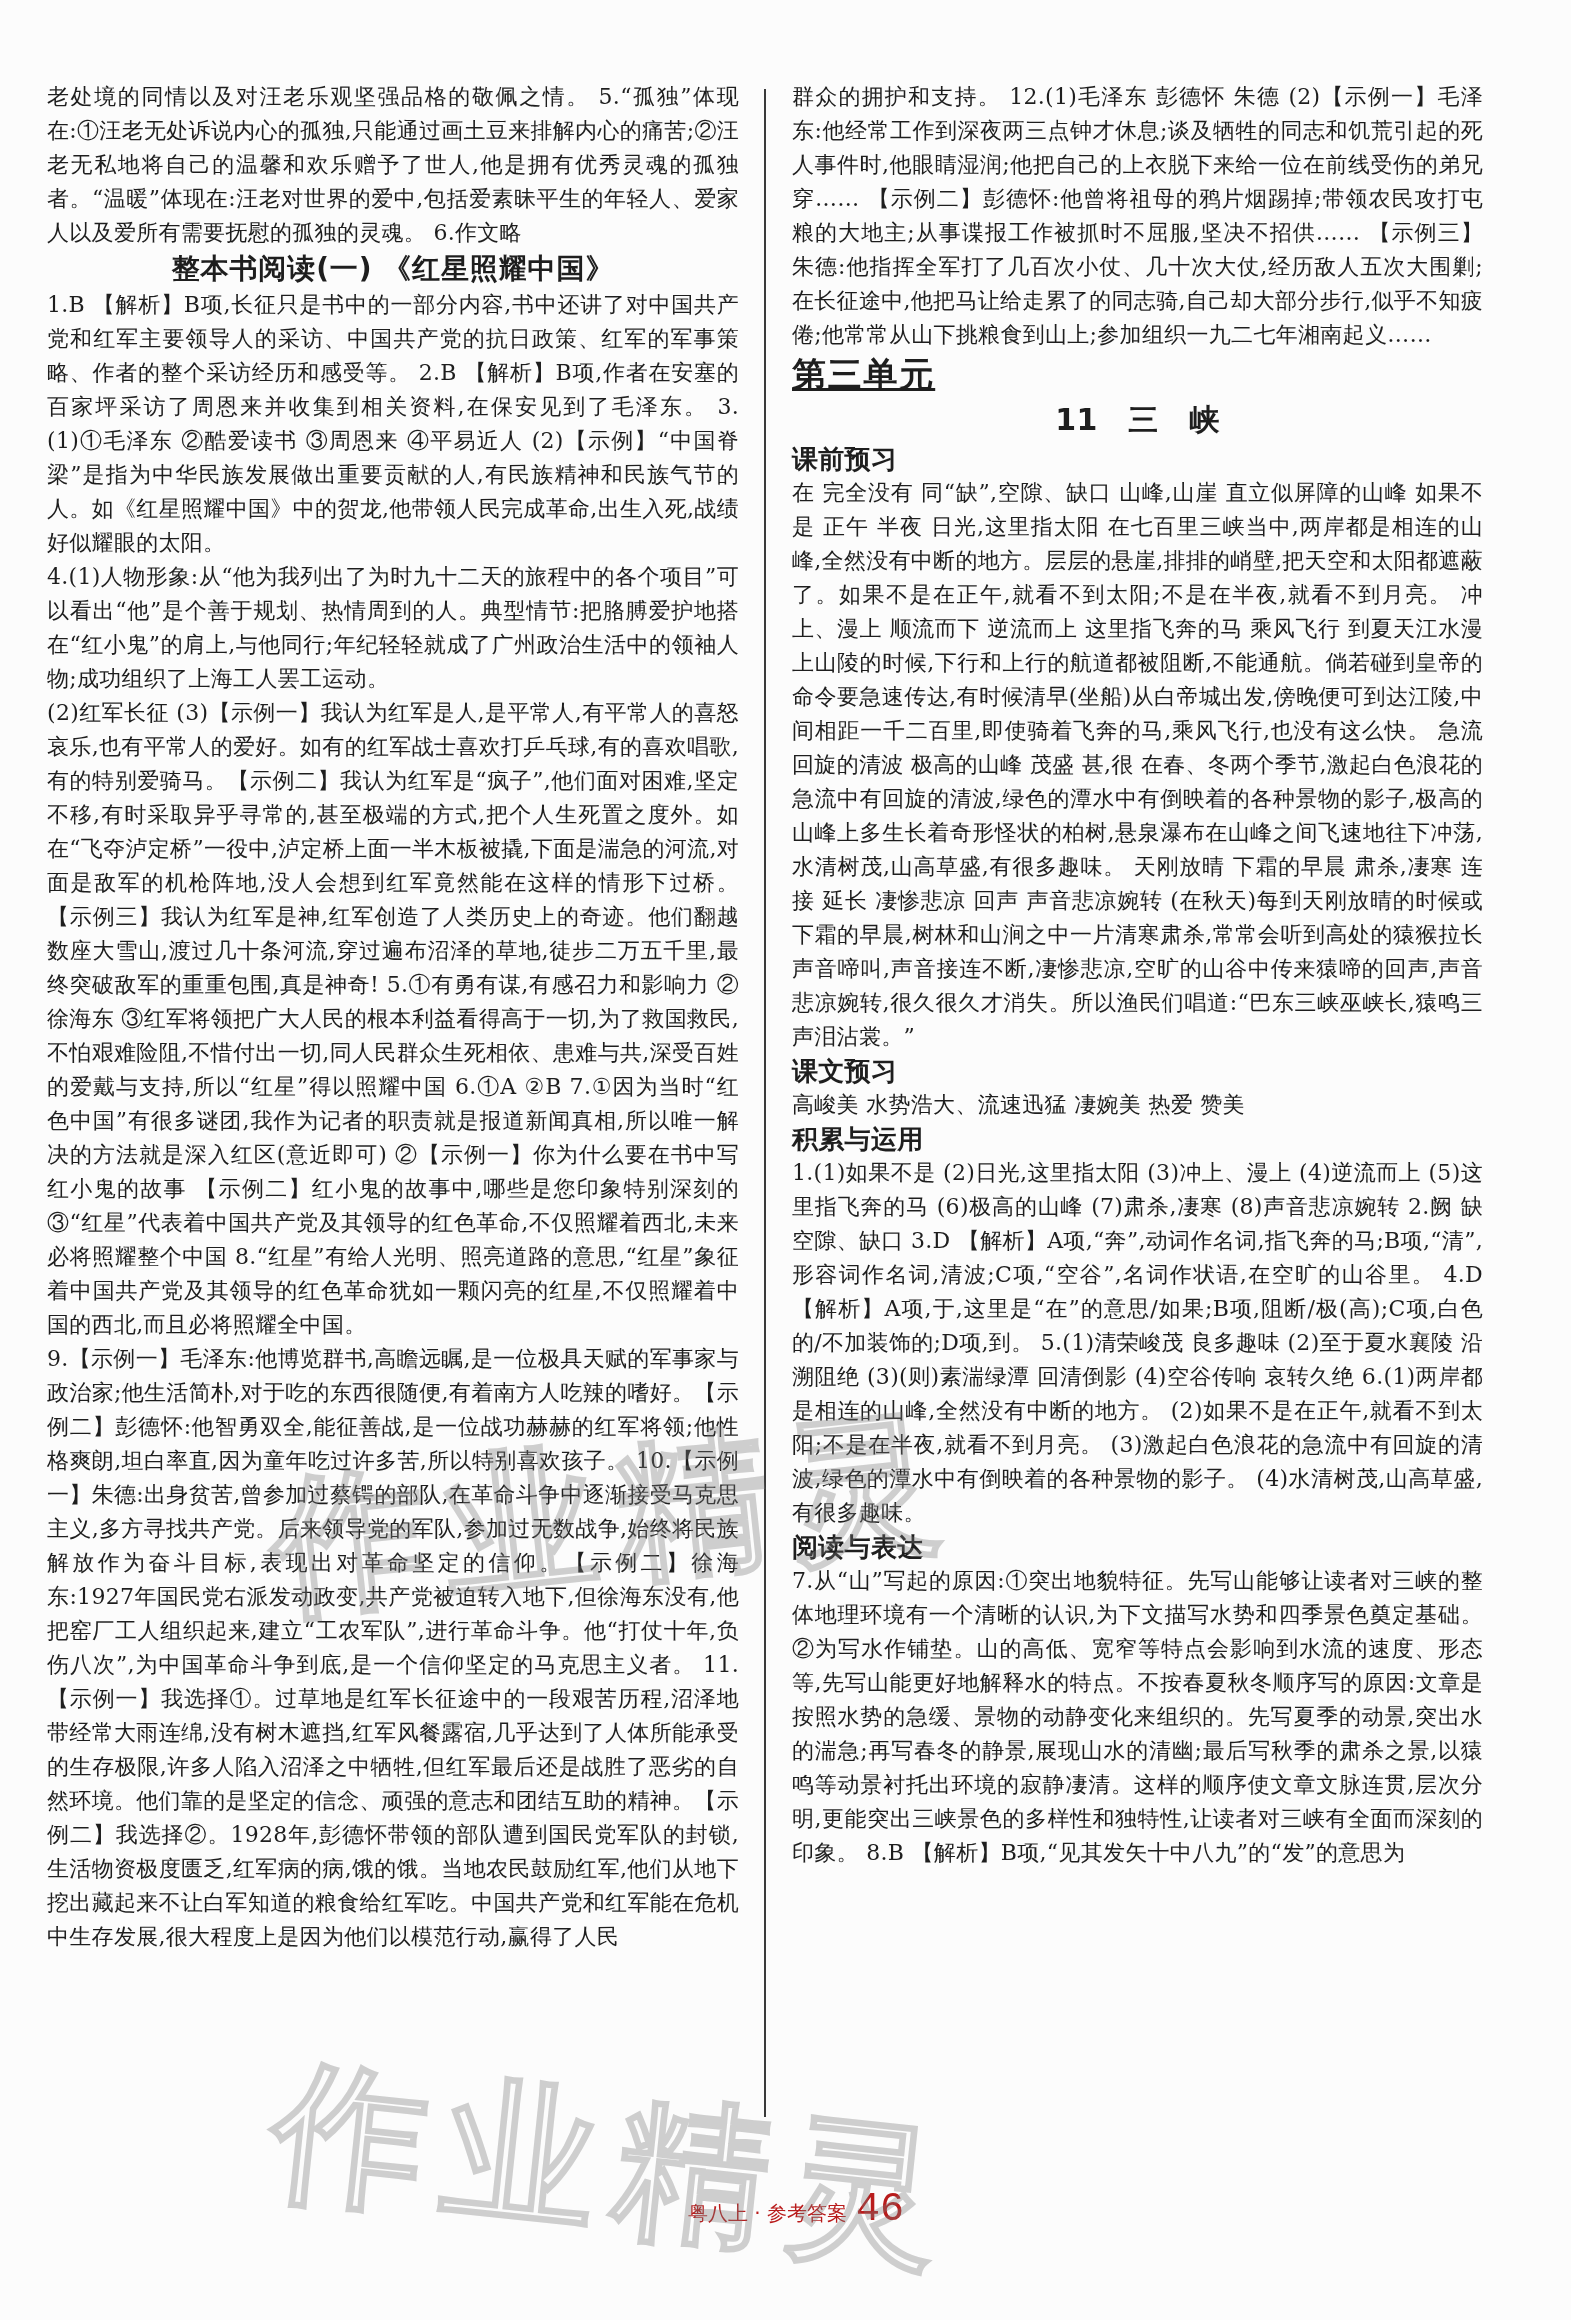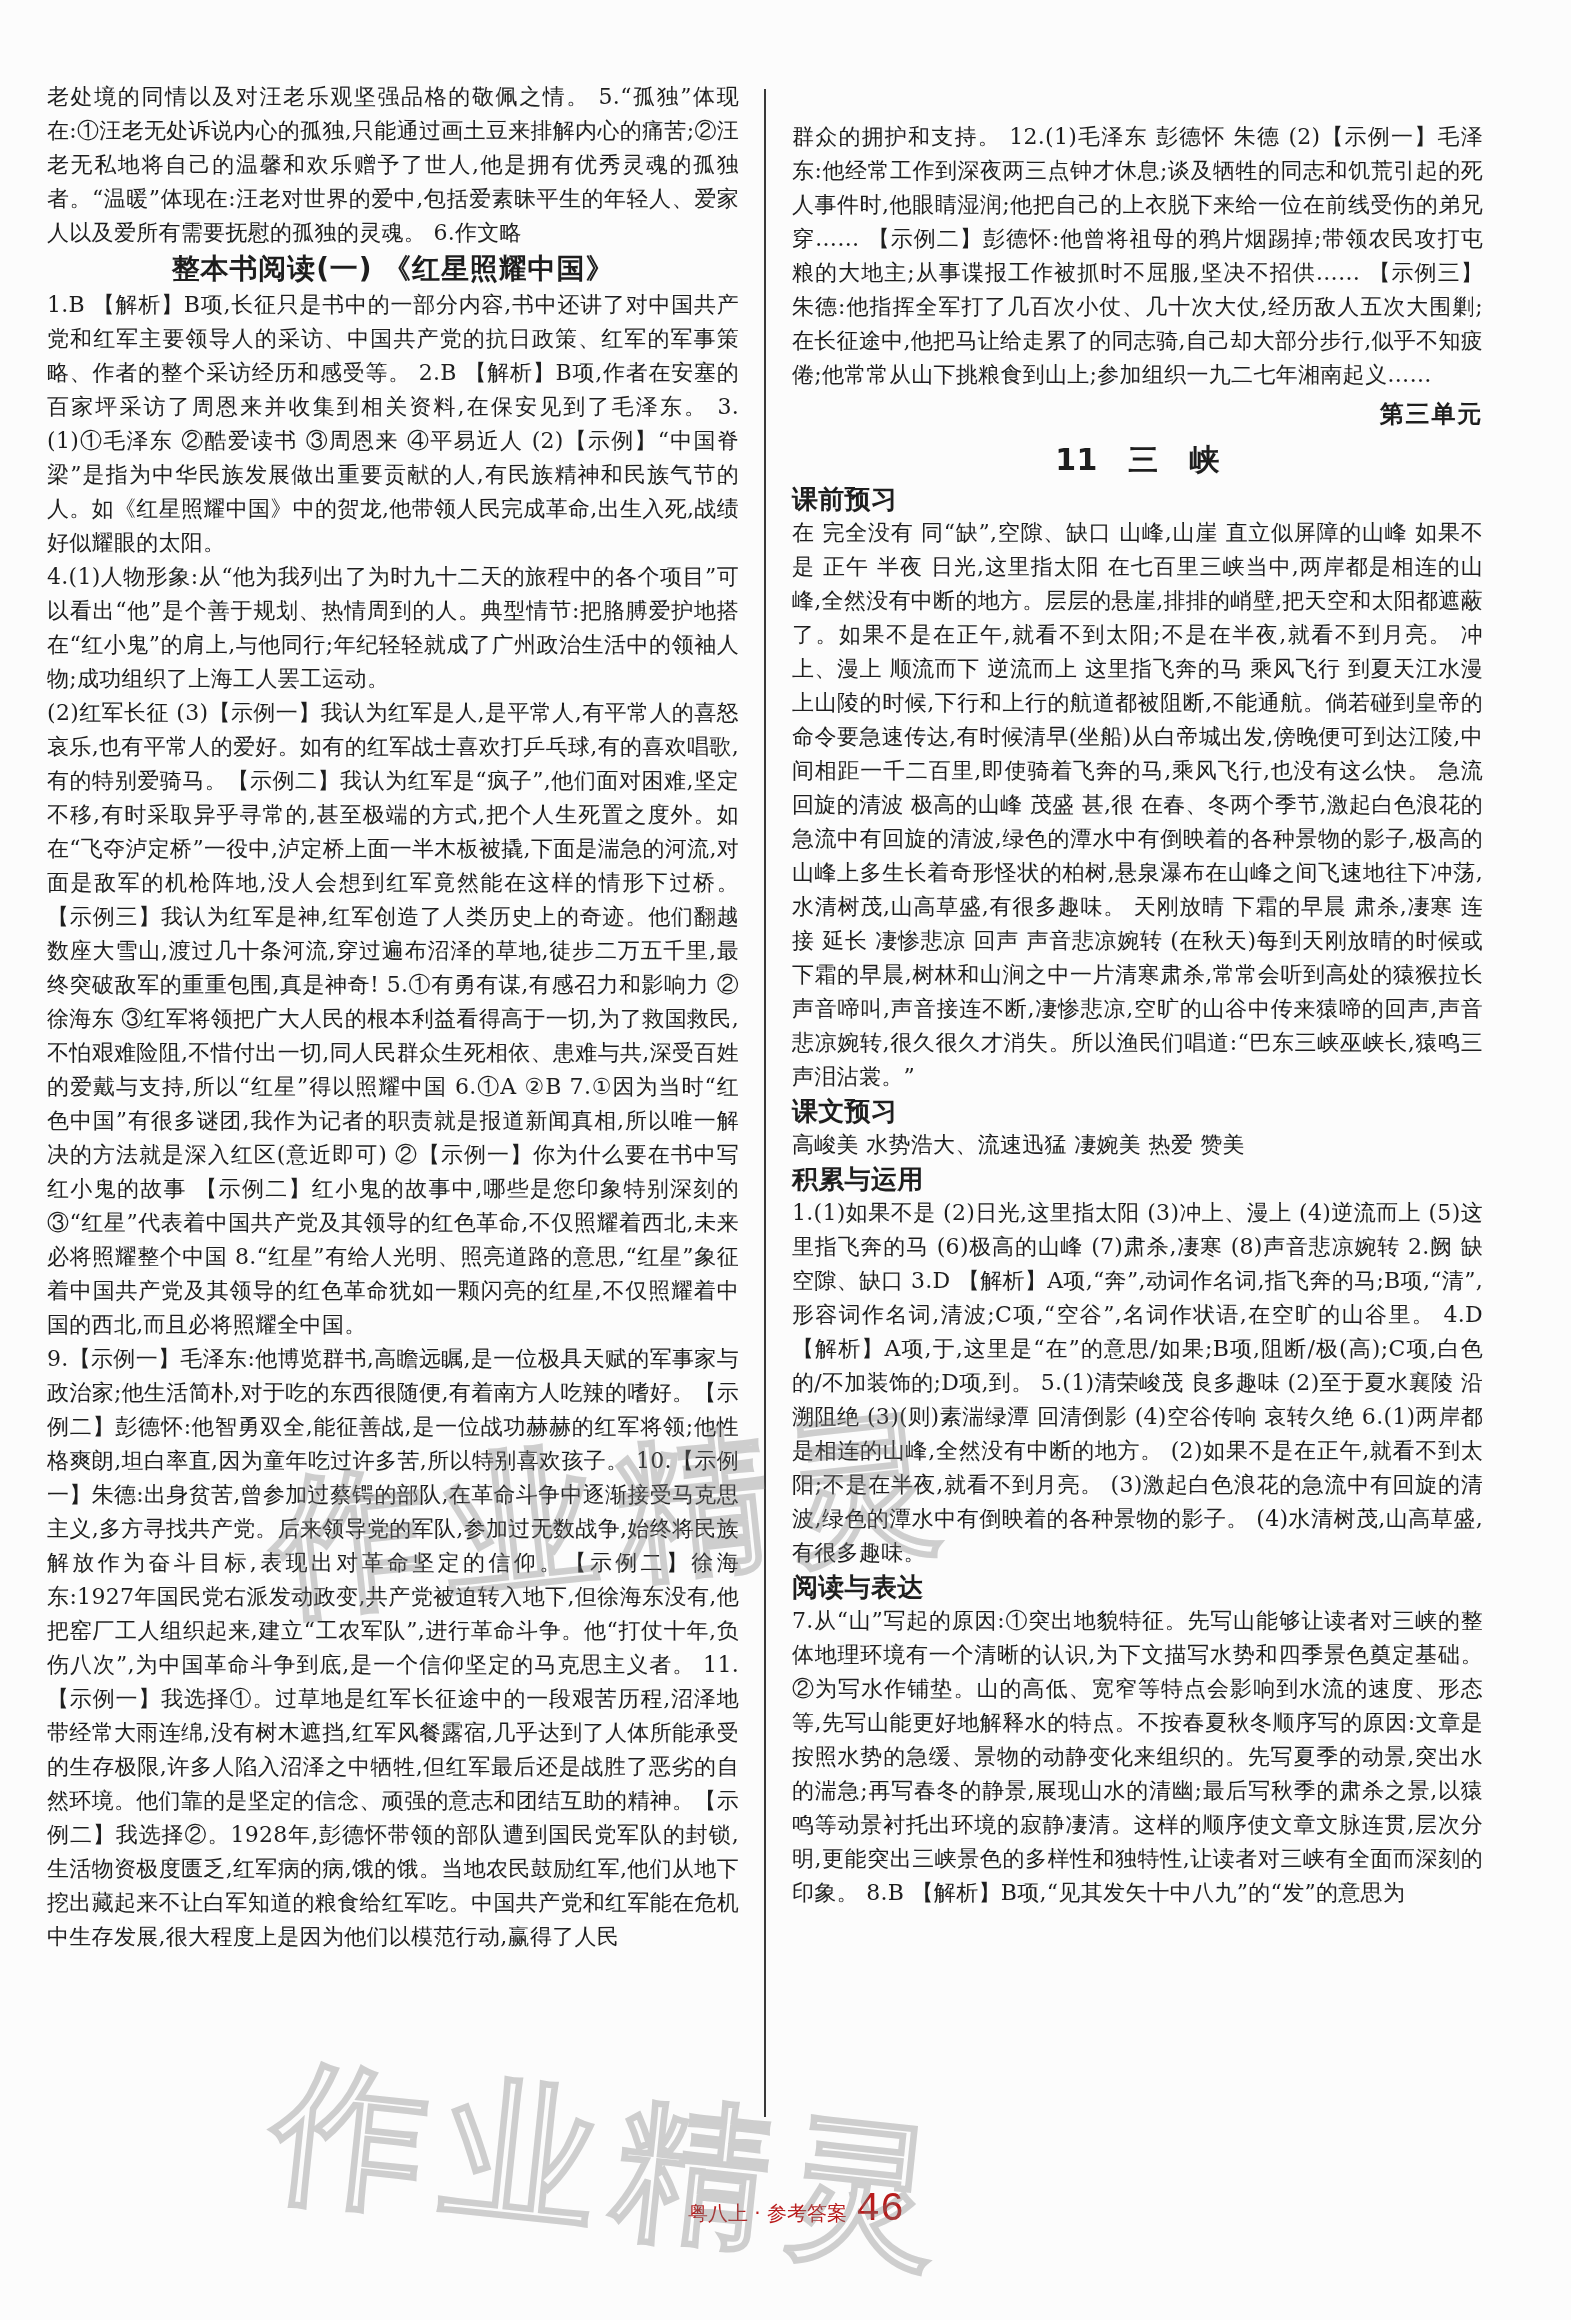--- a/index.html
+++ b/index.html
@@ -16,43 +16,44 @@
   }
   .col {
     position: absolute; top: 80px;
     font-size: 22px;
     line-height: 34px;
     text-align: justify;
     text-justify: inter-character;
     letter-spacing: 0.3px;
   }
   .col-left { left: 47px; width: 692px; }
-  .col-right { left: 792px; width: 691px; margin-top: 40px; }
+  .col-right { left: 792px; width: 691px; }
   .divider {
     position: absolute; left: 764px; top: 89px; width: 1.8px; height: 2028px;
     background: #3a3a3a;
   }
   .col p { margin: 0; }
   .sec-title {
     text-align: center;
     font-family: "DejaVu Sans", "Liberation Sans", sans-serif;
     font-weight: bold;
     font-size: 28px;
     line-height: 38px;
     margin: 0;
     letter-spacing: 0.9px;
   }
   .unit-title {
-    text-align: right;
+    text-align: left;
     font-family: "DejaVu Sans", "Liberation Sans", sans-serif;
     font-weight: bold;
-    font-size: 24px;
+    font-size: 34px;
     line-height: 45px;
     margin: 3.6px 0 0 0;
     letter-spacing: 1.8px;
+    text-decoration: underline;
   }
   .lesson-title {
     text-align: center;
     font-family: "DejaVu Sans", "Liberation Sans", sans-serif;
     font-weight: bold;
     font-size: 30px;
     line-height: 45px;
     margin: 0 0 3.6px 0;
     word-spacing: 20px;
   }

